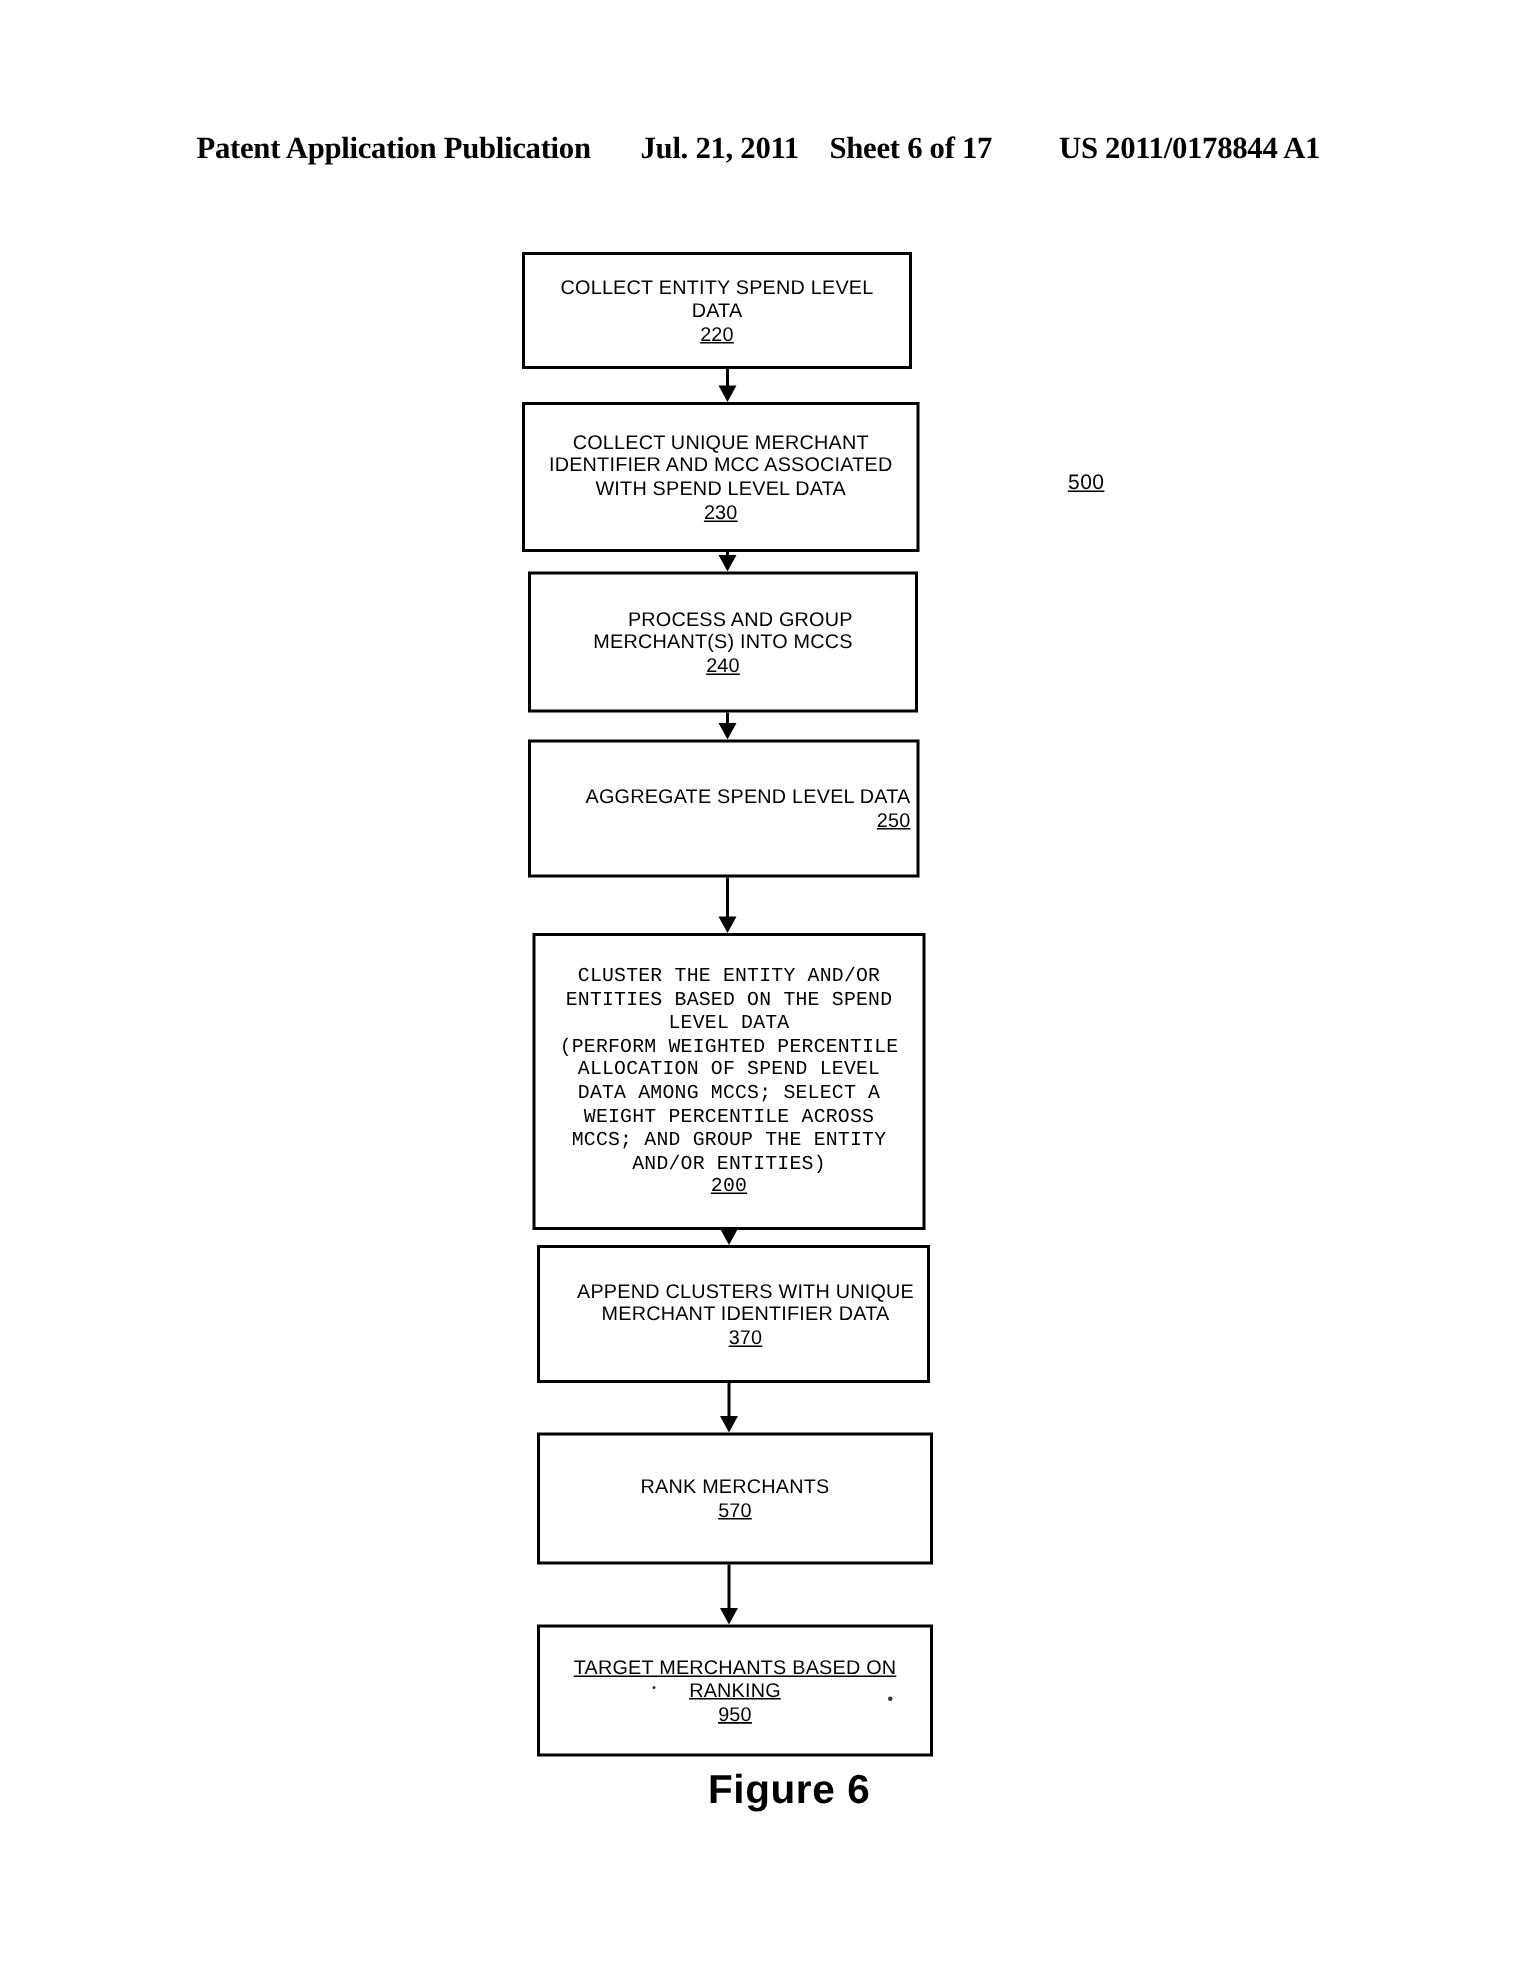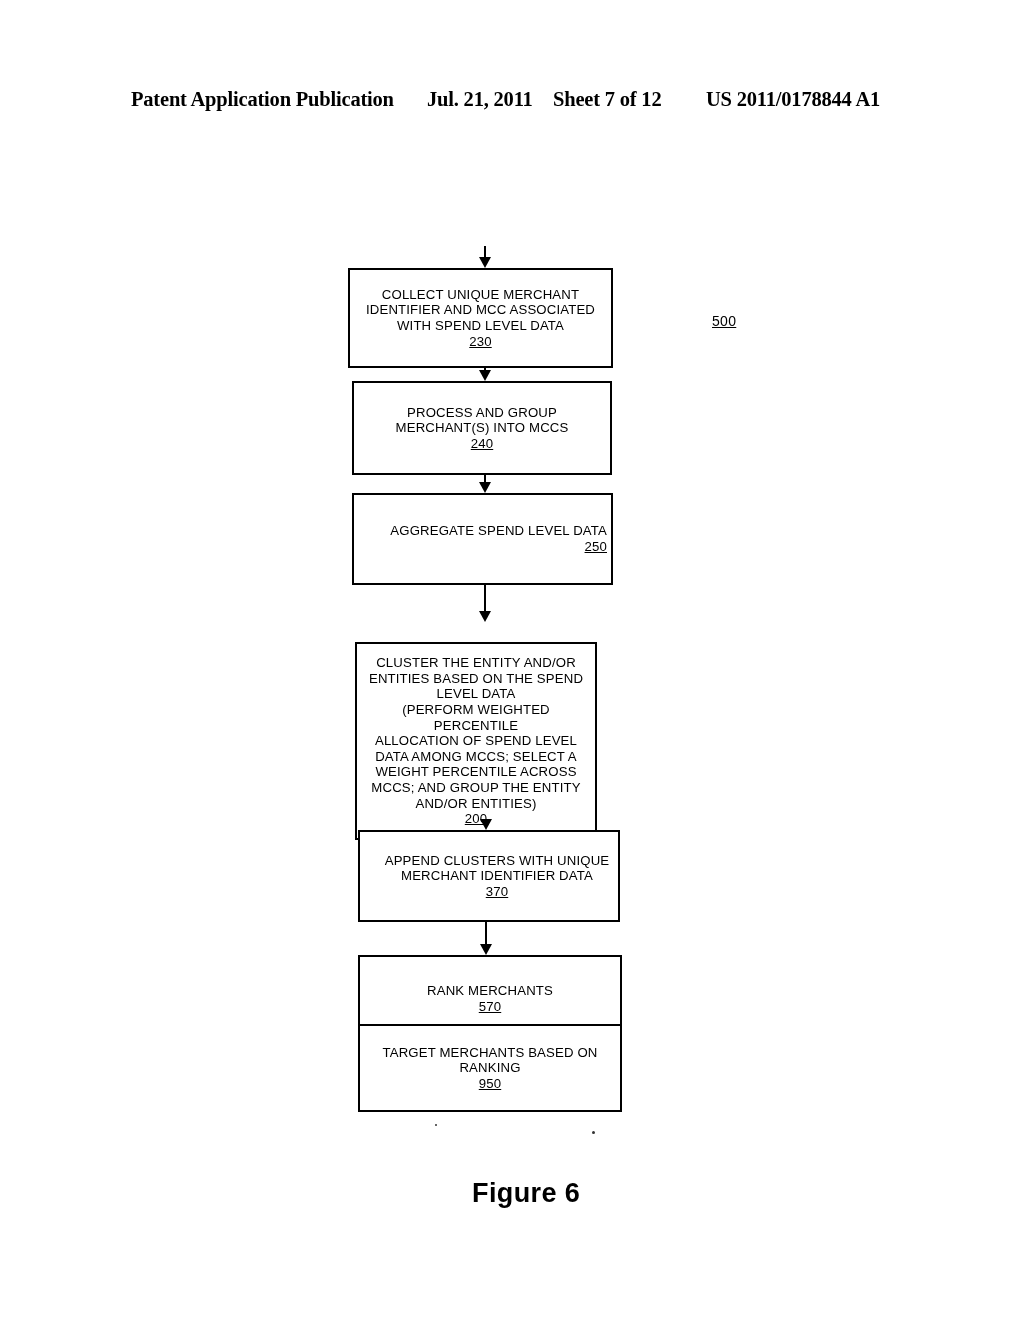--- a/index.html
+++ b/index.html
@@ -65,26 +65,26 @@
     white-space: pre-line;
   }
   .node .ref {
     text-decoration: underline;
     margin-top: 0px;
   }
 
   
   #node-220 { left: 348px; top: 168px;  width: 260px; height: 78px;  }
   #node-230 { left: 348px; top: 268px;  width: 265px; height: 100px; }
-  #node-240 { left: 352px; top: 381px;  width: 260px; height: 94px;  }
+  #node-240 { left: 352px; top: 381px;  width: 260px; height: 94px; text-align: right;  }
   #node-250 { left: 352px; top: 493px;  width: 261px; height: 92px; align-items: flex-end;  }
-  #node-260 { left: 355px; top: 642px;  width: 242px; height: 198px; }
+  #node-260 { left: 355px; top: 622px;  width: 262px; height: 198px; font-family: Liberation Mono, monospace; }
   #node-370 { left: 358px; top: 830px;  width: 262px; height: 92px; padding-left: 20px;  }
   #node-570 { left: 358px; top: 955px;  width: 264px; height: 88px;  }
-  #node-580 { left: 358px; top: 1024px; width: 264px; height: 88px;  }
+  #node-580 { left: 358px; top: 1083px; width: 264px; height: 88px; text-decoration: underline;  }
 
   
   .connector {
     position: absolute;
     width: 14px;
     display: flex;
     flex-direction: column;
     align-items: center;
   }
   .connector .shaft {
@@ -139,26 +139,31 @@
   }
   #speck-a { left: 592px; top: 1131px; width: 3px; height: 3px; }
   #speck-b { left: 435px; top: 1124px; width: 2px; height: 2px; }
 </style>
 </head>
 <body>
 
 <div class="page-header">
   <span class="hdr-pub">Patent Application Publication</span>
   <span class="hdr-date">Jul. 21, 2011</span>
-  <span class="hdr-sheet">Sheet 7 of 12</span>
+  <span class="hdr-sheet">Sheet 6 of 17</span>
   <span class="hdr-num">US 2011/0178844 A1</span>
 </div>
 
 <div id="flowchart">
 
+  <div class="node" id="node-220">
+    <span class="txt">COLLECT ENTITY SPEND LEVEL
+DATA</span>
+    <span class="ref">220</span>
+  </div>
 
   <div class="connector" id="arrow-1">
     <div class="shaft"></div>
     <div class="head"></div>
   </div>
 
   <div class="node" id="node-230">
     <span class="txt">COLLECT UNIQUE MERCHANT
 IDENTIFIER AND MCC ASSOCIATED
 WITH SPEND LEVEL DATA</span>

